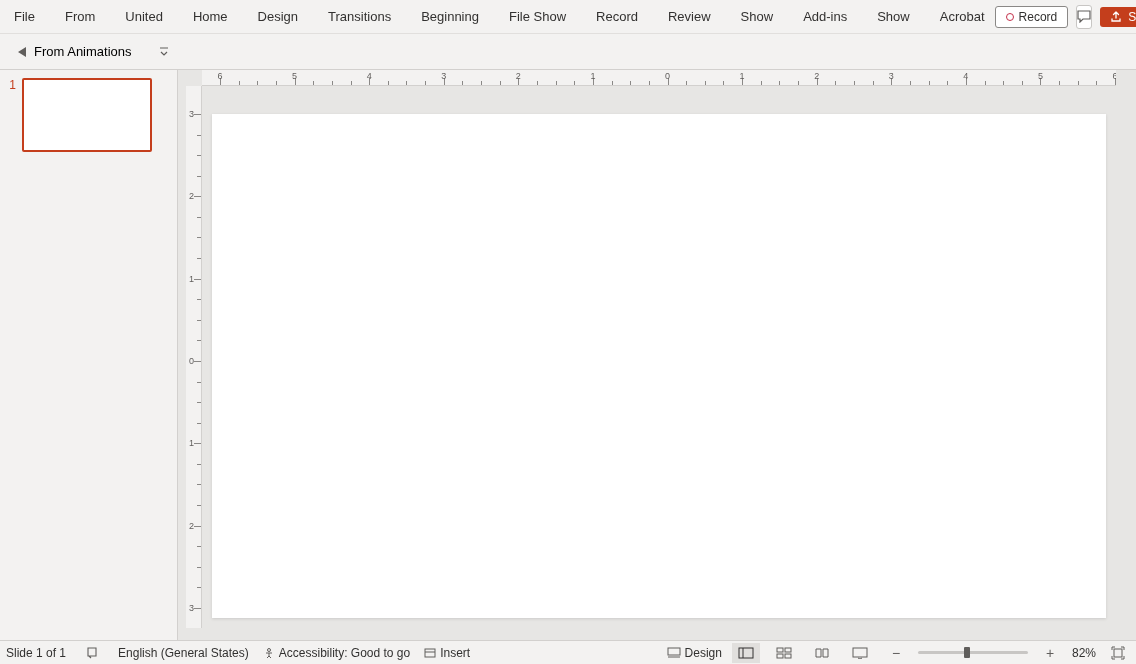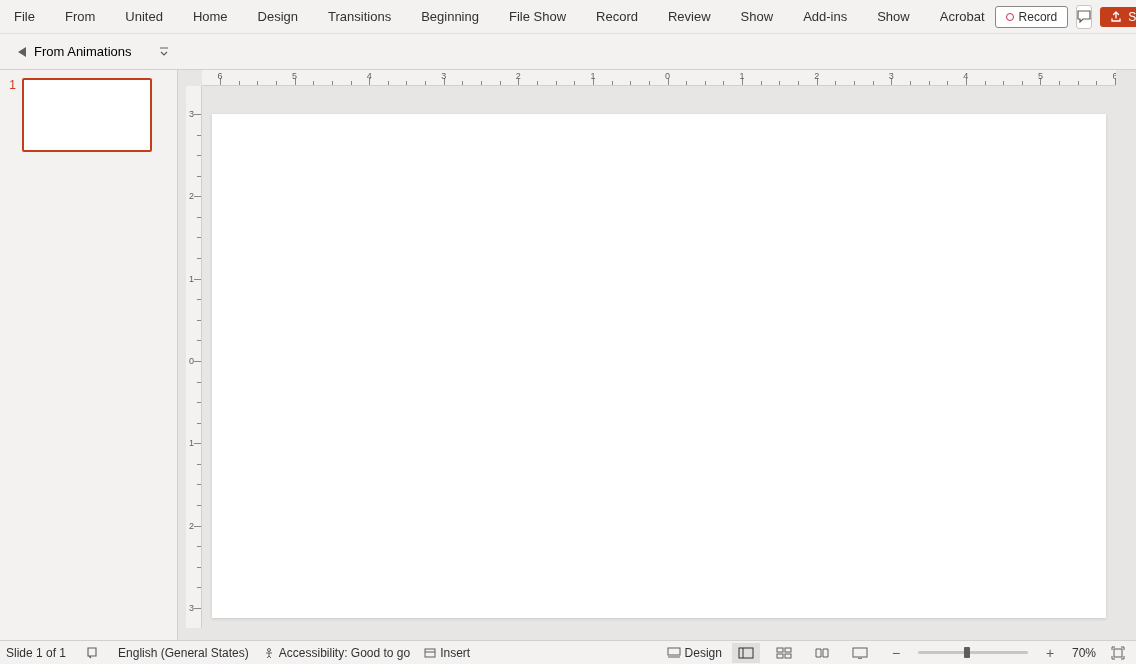--- a/index.html
+++ b/index.html
@@ -404,21 +404,21 @@
       <svg width="16" height="12" viewBox="0 0 16 12">
           <rect x="1" y="1" width="14" height="9" fill="none" stroke="#605e5c"></rect>
           <path d="M6 11l2 1 2-1" fill="none" stroke="#605e5c"></path>
         </svg>
     </span>
     <span class="icon-box" style="font-size:14px;color:#605e5c;">−</span>
     <span class="zoom-track">
       <span class="zoom-thumb" id="zoom-thumb" style="left: 46.5px;"></span>
     </span>
     <span class="icon-box" style="font-size:14px;color:#605e5c;">+</span>
-    <span>70%</span>
+    <span>82%</span>
     <span class="icon-box">
       <svg width="14" height="14" viewBox="0 0 14 14">
           <rect x="3" y="3" width="8" height="8" fill="none" stroke="#605e5c"></rect>
           <path d="M1 4V1h3M13 4V1h-3M1 10v3h3M13 10v3h-3" fill="none" stroke="#605e5c"></path>
         </svg>
     </span>
   </div>
 </div>
 
 </body></html>

